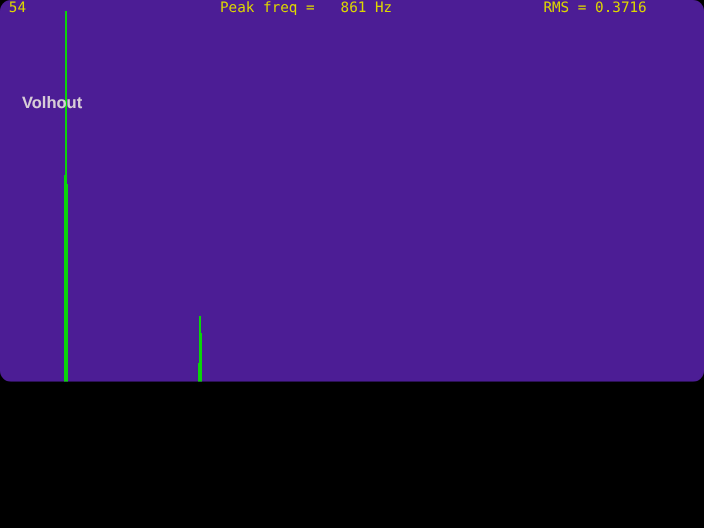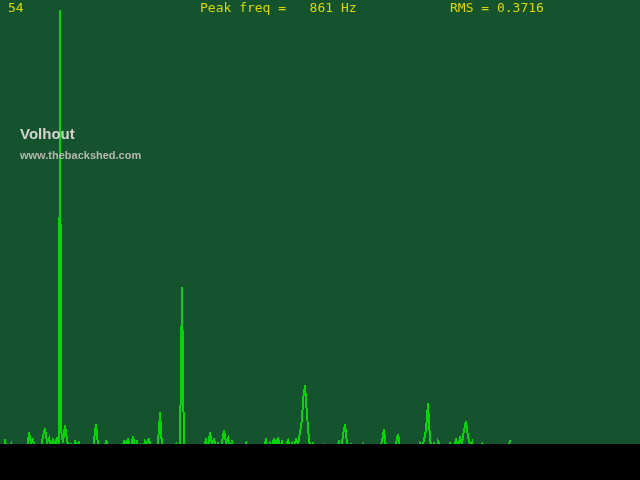--- a/index.html
+++ b/index.html
@@ -1,40 +1,40 @@
 <!DOCTYPE html>
 <html><head>
 <meta charset="utf-8">
 <style>
   html,body{margin:0;padding:0;background:#000;}
   .screen{
     position:relative;
-    width:640px;height:444px;
-    background:#14532d;
+    width:640px;height:347px;
+    background:#4c1d95;
     overflow:hidden;
     font-family:"DejaVu Sans Mono", monospace;
+    border-radius:10px;
   }
   .readout{
     position:absolute;
     top:1px;
     color:#ddd700;
     font-size:13px;
     line-height:14px;
     white-space:pre;
     letter-spacing:0;
   }
   .readout.counter{left:8px;}
   .readout.peak{left:200px;}
-  .readout.rms{left:450px;}
+  .readout.rms{left:494px;}
   .watermark{
     position:absolute;
     left:20px;top:85px;
     font-family:"Liberation Sans", sans-serif;
     color:#d6cccc;
-    margin-top:40px;
   }
   .watermark .wm-title{
     font-size:15px;
     font-weight:600;
     color:rgba(228,220,220,0.92);
   }
   .watermark .wm-site{
     margin-top:7px;
     font-size:11px;
     font-weight:600;
@@ -60,16 +60,15 @@
   <svg class="plot" viewBox="0 0 640 480" shape-rendering="crispEdges">
     <polyline fill="none" stroke-width="2" stroke-linejoin="miter" stroke-linecap="butt" points="0,453 2,444 4,452 5,439 7,455 9,448 11,444 13,455 15,460 17,452 19,462 21,455 23,458 25,448 27,452 29,432 31,444 33,438 35,452 37,446 39,455 41,448 43,436 45,428 47,443 49,438 51,448 53,440 55,446 57,437 59,444 60,10 61,430 63,443 65,425 67,440 69,450 71,443 73,455 75,440 77,448 79,441 81,455 83,460 85,468 87,455 89,447 91,458 93,448 95,432 96,424 98,445 100,452 102,444 104,452 106,440 108,446 110,455 112,448 114,458 116,449 118,455 120,444 122,452 124,440 126,446 128,438 130,450 132,442 133,436 135,448 137,442 139,452 141,445 143,450 145,441 147,444 149,438 151,450 153,455 155,447 157,452 159,430 160,412 162,447 164,452 166,444 168,455 170,450 172,458 174,449 176,444 178,452 180,446 182,287 184,452 186,458 188,450 190,455 192,446 194,452 196,458 198,449 200,461 202,452 204,446 206,440 208,450 210,432 212,445 214,438 216,450 218,444 220,452 222,442 224,430 226,443 228,438 230,448 232,442 234,452 236,446 238,456 240,450 242,458 244,448 246,443 248,452 250,446 252,458 254,450 256,462 258,453 260,447 262,455 264,446 266,440 268,450 270,443 272,448 274,438 276,446 278,437 280,448 282,442 284,452 286,445 288,440 290,448 292,443 294,450 296,438 298,445 300,432 302,420 303,400 305,385 307,415 309,440 311,450 313,442 315,455 317,448 319,458 321,450 323,445 325,452 327,447 329,460 331,452 333,446 335,455 337,448 339,442 341,450 343,435 345,424 347,444 349,452 351,443 353,450 355,456 357,447 359,455 361,449 363,444 365,452 367,446 369,457 371,450 373,460 375,452 377,446 379,454 381,446 383,436 384,429 386,448 388,455 390,450 392,458 394,452 396,443 398,434 400,448 402,456 404,461 406,452 408,447 410,455 412,448 414,454 416,446 418,452 420,443 422,448 424,440 426,430 428,403 430,440 432,450 434,444 436,452 438,441 440,445 442,452 444,447 446,456 448,450 450,444 452,452 454,446 456,440 458,447 460,438 462,444 464,430 466,421 468,437 470,445 472,442 474,452 476,447 478,456 480,449 482,444 484,452 486,447 488,458 490,461 492,453 494,458 496,452 498,462 500,466 502,458 504,452 506,447 508,452 510,440" stroke="#0bd30b"></polyline>
   </svg>
 
   <span class="readout counter">54</span>
   <span class="readout peak">Peak freq =   861 Hz</span>
   <span class="readout rms">RMS = 0.3716</span>
 
   <div class="watermark">
     <div class="wm-title">Volhout</div>
-    <div class="wm-site">www.thebackshed.com</div>
   </div>
 
 </div>
 
 </body></html>

